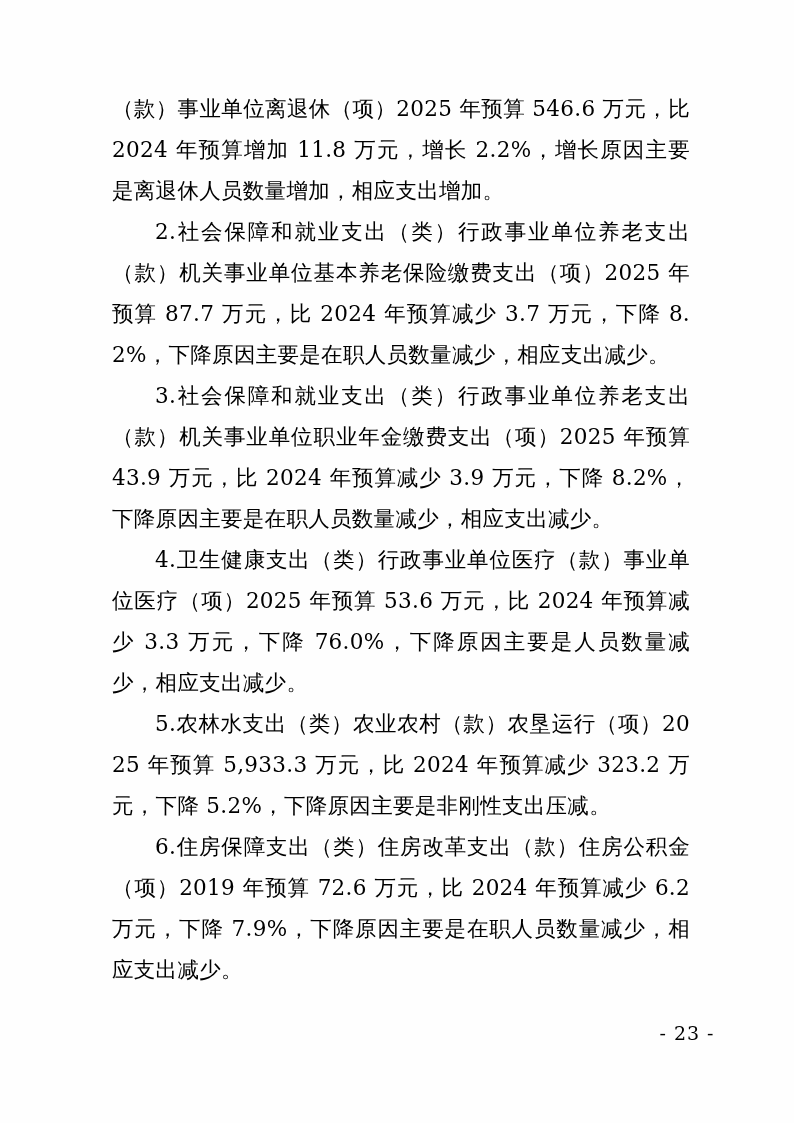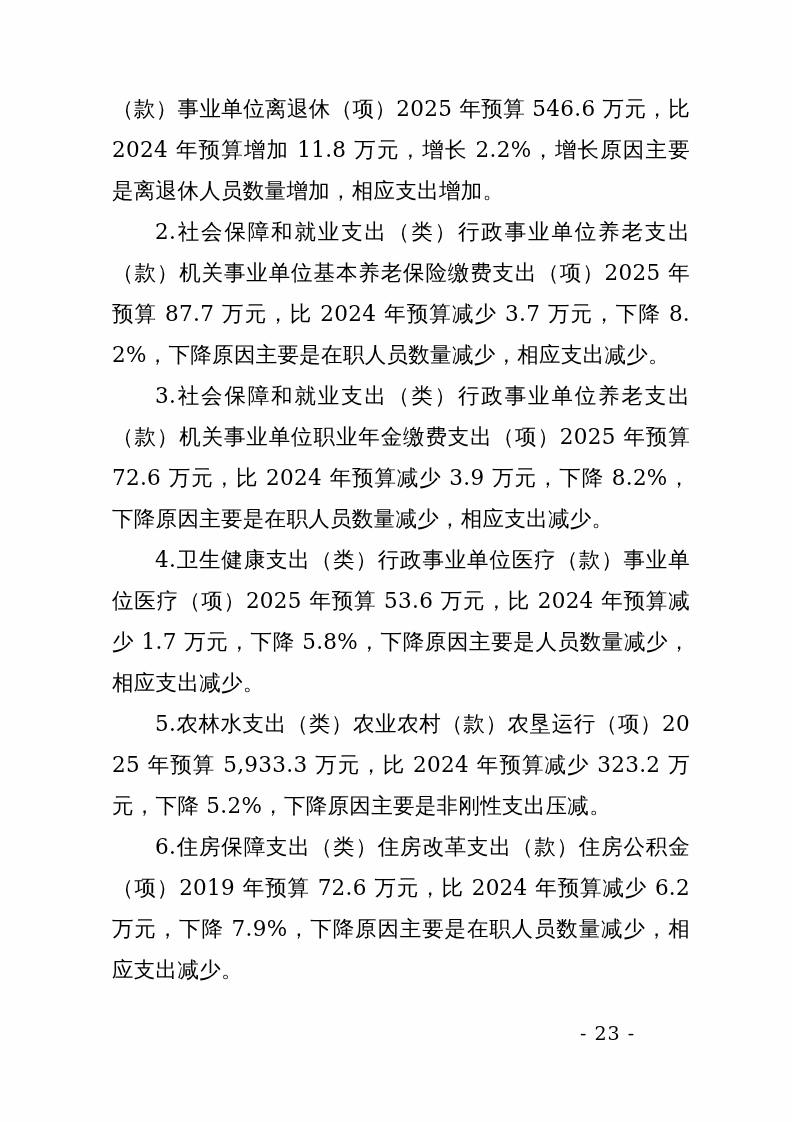--- a/index.html
+++ b/index.html
@@ -39,39 +39,39 @@
     word-break: break-all;
   }
   .para.indent {
     text-indent: 43px;
   }
   .page-number {
     position: absolute;
     left: 0;
     top: 1022px;
     width: 794px;
-    text-align: left;
+    text-align: center;
     font-size: 19px;
     font-family: "DejaVu Serif", "Liberation Serif", serif;
     letter-spacing: 1px;
     padding-left: 580px;
     box-sizing: border-box;
   }
   .pnum {
     display: inline-block;
   }
 </style>
 </head>
 <body>
 
 <div class="page">
   <div class="content">
     <p class="para">（款）事业单位离退休（项）2025 年预算 546.6 万元，比 2024 年预算增加 11.8 万元，增长 2.2%，增长原因主要是离退休人员数量增加，相应支出增加。</p>
     <p class="para indent">2.社会保障和就业支出（类）行政事业单位养老支出（款）机关事业单位基本养老保险缴费支出（项）2025 年预算 87.7 万元，比 2024 年预算减少 3.7 万元，下降 8.2%，下降原因主要是在职人员数量减少，相应支出减少。</p>
-    <p class="para indent">3.社会保障和就业支出（类）行政事业单位养老支出（款）机关事业单位职业年金缴费支出（项）2025 年预算 72.6 万元，比 2024 年预算减少 3.9 万元，下降 8.2%，下降原因主要是在职人员数量减少，相应支出减少。</p>
-    <p class="para indent">4.卫生健康支出（类）行政事业单位医疗（款）事业单位医疗（项）2025 年预算 53.6 万元，比 2024 年预算减少 1.7 万元，下降 5.8%，下降原因主要是人员数量减少，相应支出减少。</p>
+    <p class="para indent">3.社会保障和就业支出（类）行政事业单位养老支出（款）机关事业单位职业年金缴费支出（项）2025 年预算 43.9 万元，比 2024 年预算减少 3.9 万元，下降 8.2%，下降原因主要是在职人员数量减少，相应支出减少。</p>
+    <p class="para indent">4.卫生健康支出（类）行政事业单位医疗（款）事业单位医疗（项）2025 年预算 53.6 万元，比 2024 年预算减少 3.3 万元，下降 76.0%，下降原因主要是人员数量减少，相应支出减少。</p>
     <p class="para indent">5.农林水支出（类）农业农村（款）农垦运行（项）2025 年预算 5,933.3 万元，比 2024 年预算减少 323.2 万元，下降 5.2%，下降原因主要是非刚性支出压减。</p>
     <p class="para indent">6.住房保障支出（类）住房改革支出（款）住房公积金（项）2019 年预算 72.6 万元，比 2024 年预算减少 6.2 万元，下降 7.9%，下降原因主要是在职人员数量减少，相应支出减少。</p>
   </div>
   <div class="page-number">
     <span class="pnum">- 23 -</span>
   </div>
 </div>
 
 </body></html>

